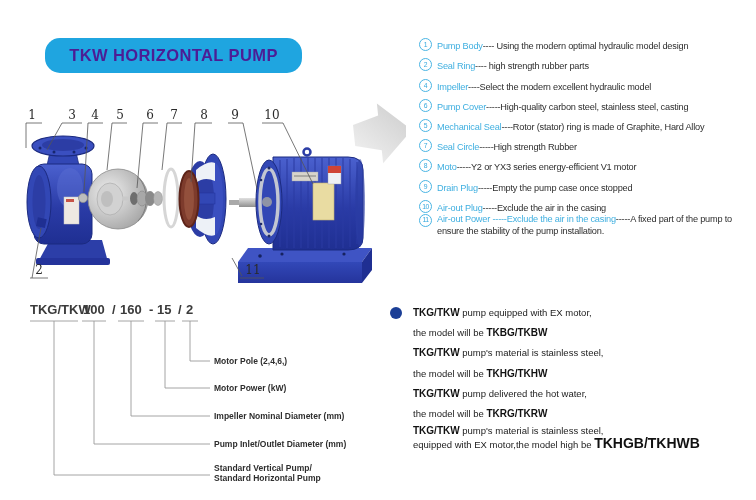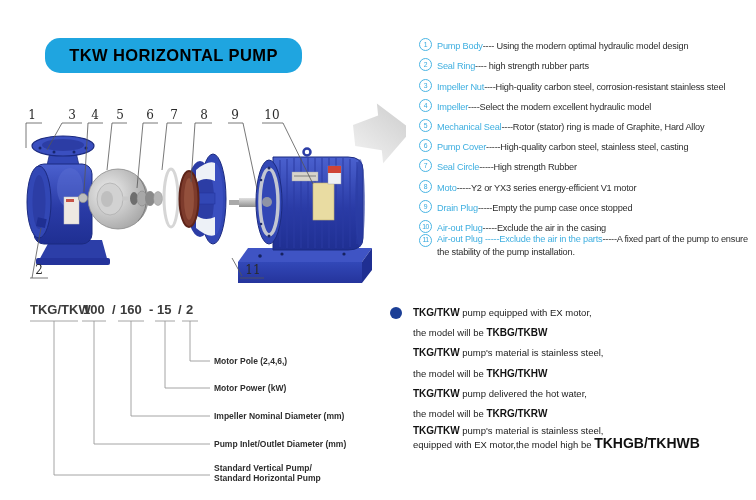--- a/index.html
+++ b/index.html
@@ -2,21 +2,21 @@
 <html><head>
 <meta charset="utf-8">
 <style>
   html,body{margin:0;padding:0;background:#fff;}
   .page{position:relative;width:756px;height:500px;background:#ffffff;overflow:hidden;
         font-family:"Liberation Sans",sans-serif;color:#222;}
 
   
   .banner{position:absolute;left:45px;top:38px;width:257px;height:35px;background:#1fa5e0;
           border-radius:15px;display:flex;align-items:center;justify-content:center;}
-  .banner span{color:#000000;font-weight:bold;font-size:16.5px;letter-spacing:.4px;}
+  .banner span{color:#4c1d95;font-weight:bold;font-size:16.5px;letter-spacing:.4px;}
 
   
   .diagram{position:absolute;left:10px;top:100px;}
   .callout-num{font-family:"DejaVu Serif",serif;font-size:12px;fill:#2a2a2a;}
 
   
   .plist{position:absolute;left:419px;top:31px;width:337px;}
   .prow{height:20.2px;display:flex;align-items:flex-end;white-space:nowrap;
         font-size:9.2px;letter-spacing:-0.2px;}
   .pnum{flex:none;width:11px;height:11px;border:1px solid #4ab5e4;border-radius:50%;
@@ -207,40 +207,35 @@
       <span class="pnum">1</span>
       <span class="pname">Pump Body</span>
         <span class="pdesc"> ---- Using the modern optimal hydraulic model design</span>
     </div>
     <div class="prow">
       <span class="pnum">2</span>
       <span class="pname">Seal Ring</span>
         <span class="pdesc"> ---- high strength rubber parts</span>
     </div>
     <div class="prow">
-      <span class="pnum">3</span>
-      <span class="pname">Impeller Nut</span>
-        <span class="pdesc"> ----High-quality carbon steel, corrosion-resistant stainless steel</span>
-    </div>
-    <div class="prow">
       <span class="pnum">4</span>
       <span class="pname">Impeller</span>
         <span class="pdesc"> ----Select the modern excellent hydraulic model</span>
     </div>
     <div class="prow">
+      <span class="pnum">6</span>
+      <span class="pname">Pump Cover</span>
+        <span class="pdesc"> -----High-quality carbon steel, stainless steel, casting</span>
+    </div>
+    <div class="prow">
       <span class="pnum">5</span>
       <span class="pname">Mechanical Seal</span>
         <span class="pdesc"> ----Rotor (stator) ring is made of Graphite, Hard Alloy</span>
     </div>
     <div class="prow">
-      <span class="pnum">6</span>
-      <span class="pname">Pump Cover</span>
-        <span class="pdesc"> -----High-quality carbon steel, stainless steel, casting</span>
-    </div>
-    <div class="prow">
       <span class="pnum">7</span>
       <span class="pname">Seal Circle</span>
         <span class="pdesc"> -----High strength Rubber</span>
     </div>
     <div class="prow">
       <span class="pnum">8</span>
       <span class="pname">Moto</span>
         <span class="pdesc"> -----Y2 or YX3 series energy-efficient V1 motor</span>
     </div>
     <div class="prow">
@@ -248,21 +243,21 @@
       <span class="pname">Drain Plug</span>
         <span class="pdesc"> -----Empty the pump case once stopped</span>
     </div>
     <div class="prow">
       <span class="pnum">10</span>
       <span class="pname">Air-out Plug</span>
         <span class="pdesc"> -----Exclude the air in the casing</span>
     </div>
     <div class="prow prow-wrap">
       <span class="pnum">11</span>
-      <div class="ptext"><span class="pname">Air-out Plug -----Exclude the air in the parts</span><span class="pdesc">-----A fixed part of the pump to ensure the stability of the pump installation.</span></div>
+      <div class="ptext"><span class="pname">Air-out Power -----Exclude the air in the casing</span><span class="pdesc">-----A fixed part of the pump to ensure the stability of the pump installation.</span></div>
     </div>
   </div>
 
   <svg class="modelbox" width="336" height="192" viewBox="0 0 336 192">
     <g stroke="#9a9a9a" stroke-width="0.9" fill="none">
       <path d="M2,23 H50 M54,23 H78 M90,23 H116 M127,23 H147 M154,23 H170"></path>
       <path d="M26,23 V177 H182"></path>
       <path d="M66,23 V146 H182"></path>
       <path d="M103,23 V118 H182"></path>
       <path d="M137,23 V90 H182"></path>

